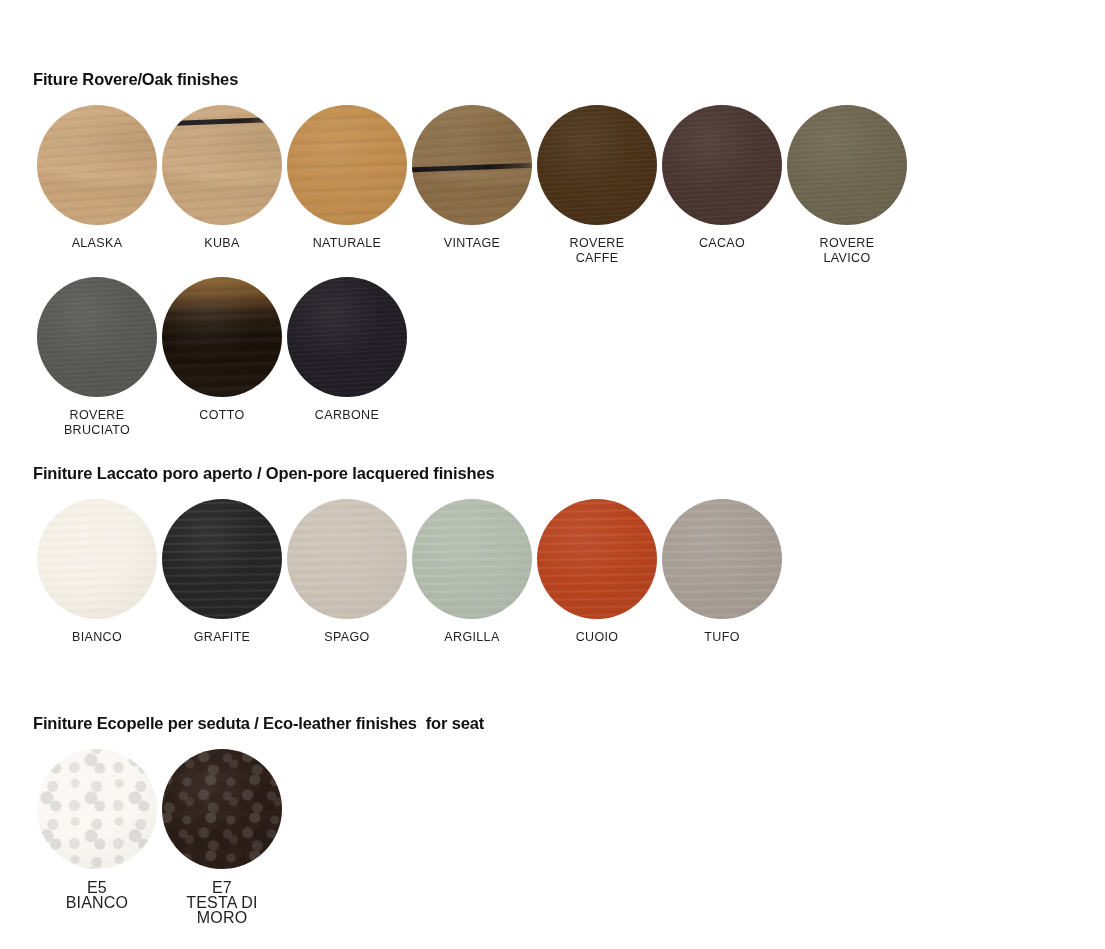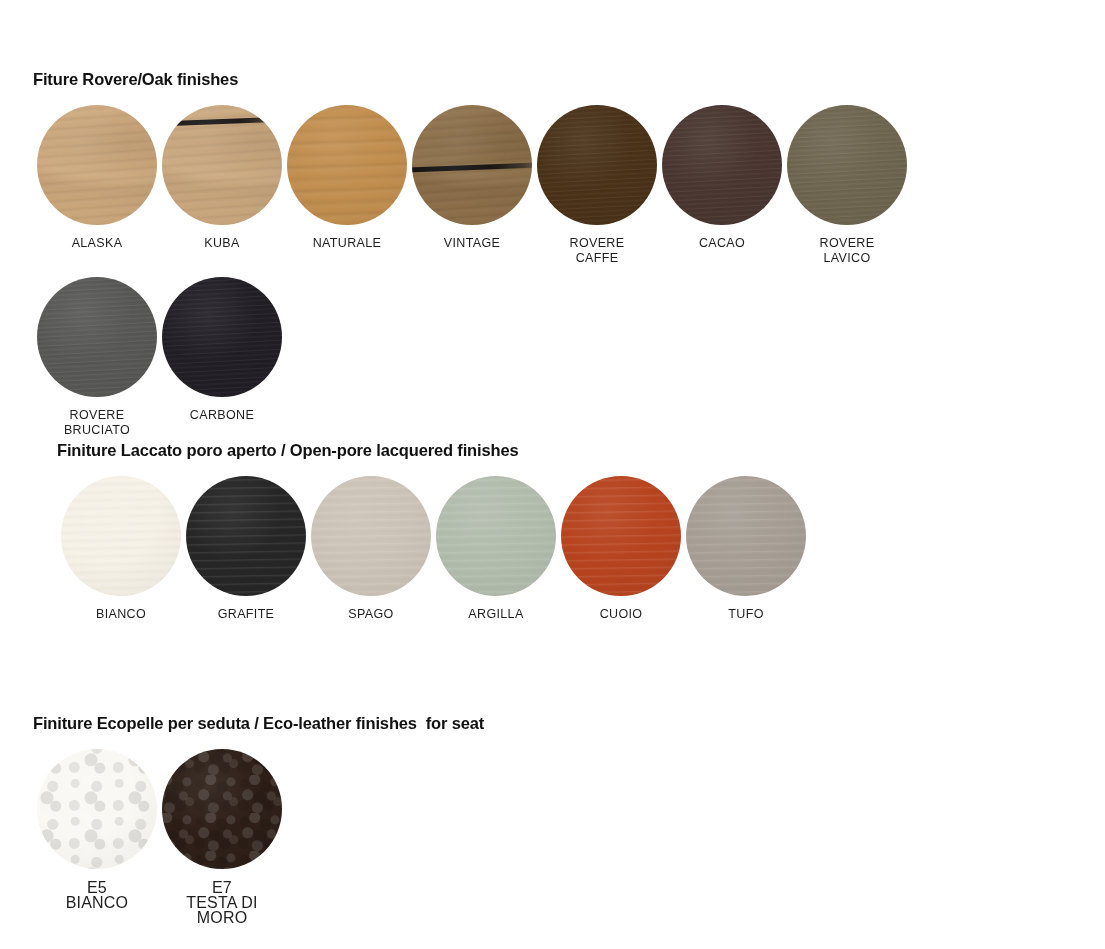--- a/index.html
+++ b/index.html
@@ -30,21 +30,21 @@
     font-weight: bold;
     font-size: 16.5px;
     letter-spacing: -0.15px;
     color: #111111;
     white-space: pre;
   }
 
   
   .section { position: absolute; left: 0; width: 1105px; }
   #section-oak      { top: 28px; margin-top: 42px; }
-  #section-lacquer  { top: 441px; padding-left: 24px; }
+  #section-lacquer  { top: 464px; }
   #section-leather  { top: 714px; }
 
   .section-title-wrap { padding-left: 33px; }
 
   .swatch-rows { margin-top: 16px; }
 
   .swatch-row {
     display: flex;
     flex-direction: row;
     align-items: flex-start;
@@ -259,20 +259,27 @@
       <div class="swatch-row">
           <div class="swatch">
             <div class="disc" style="background-color: rgb(88, 88, 86);">
               <div class="grain fine"></div>
               <div class="shade"></div>
             </div>
             <div class="label">ROVERE
 BRUCIATO</div>
           </div>
           <div class="swatch">
+            <div class="disc" style="background: linear-gradient(rgb(138, 100, 51) 0%, rgb(109, 76, 37) 14%, rgb(46, 32, 19) 30%, rgb(25, 17, 9) 48%, rgb(27, 18, 8) 70%, rgb(33, 23, 16) 100%);">
+              <div class="grain wide"></div>
+              <div class="shade"></div>
+            </div>
+            <div class="label">COTTO</div>
+          </div>
+          <div class="swatch">
             <div class="disc" style="background-color: rgb(33, 31, 37);">
               <div class="grain fine"></div>
               <div class="shade"></div>
             </div>
             <div class="label">CARBONE</div>
           </div>
         </div>
     </div>
   </div>
 

